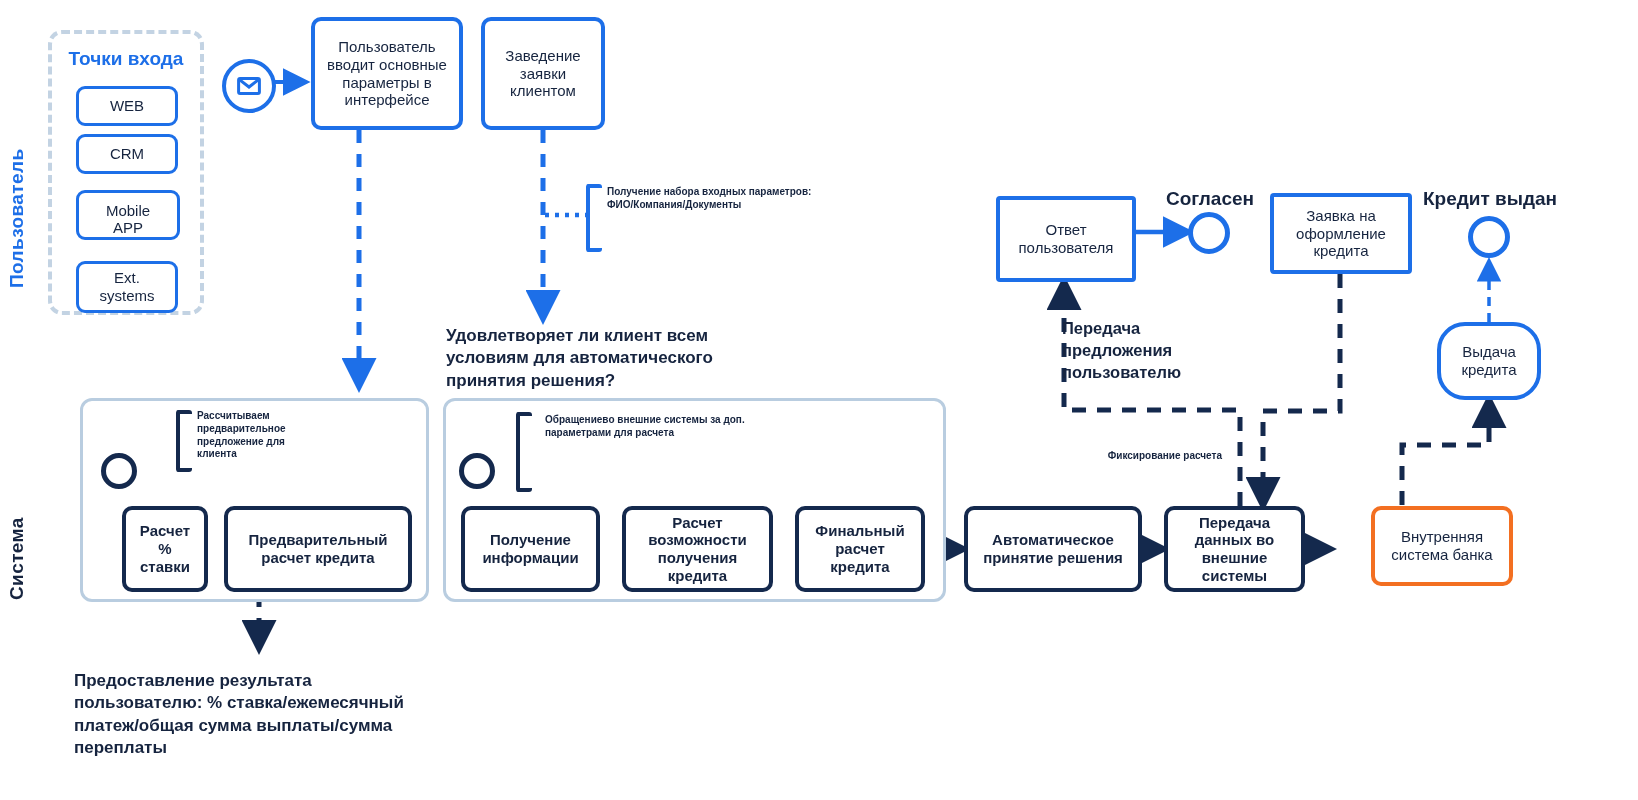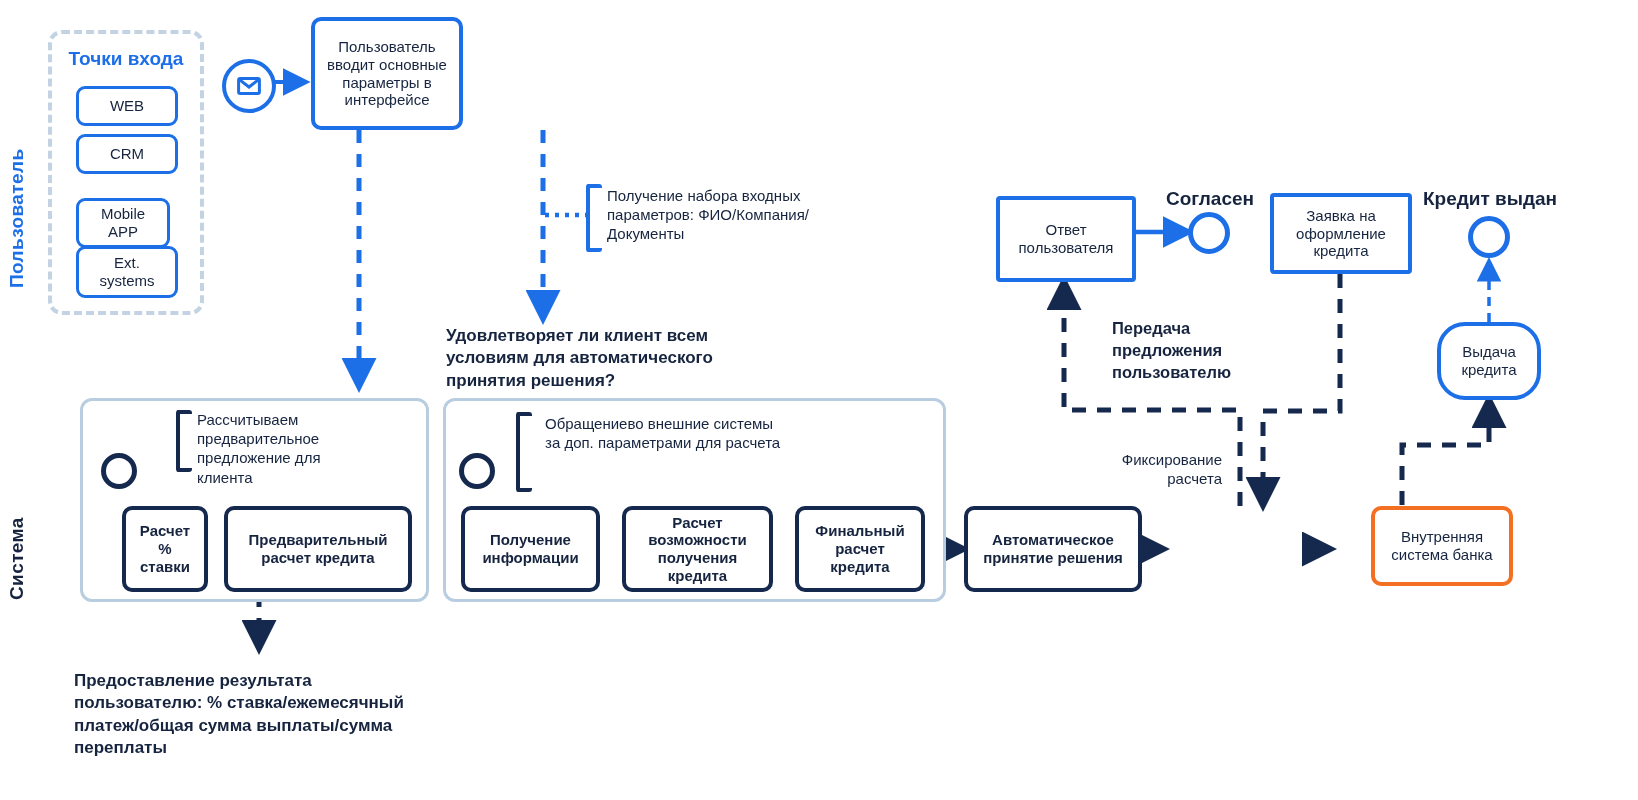--- a/index.html
+++ b/index.html
@@ -26,21 +26,21 @@
 
   .dashbox{position:absolute;box-sizing:border-box;
            border:4px dashed #c3d3e3;border-radius:14px;background:#ffffff;}
 
   .lane-label{position:absolute;color:#1d6fe8;font-weight:bold;font-size:19px;
               writing-mode:vertical-rl;transform:rotate(180deg);letter-spacing:.4px;}
   .lane-label.navy{color:#16243f;}
 
   .hdr{position:absolute;color:#1d6fe8;font-weight:bold;font-size:19px;text-align:center;}
 
-  .note{position:absolute;color:#16243f;font-size:15px;line-height:1.28;}
+  .note{position:absolute;color:#16243f;font-size:10px;line-height:1.28;font-weight:bold;}
   .note-b{position:absolute;color:#16243f;font-weight:bold;font-size:16.5px;line-height:1.32;}
   .note-blue-b{position:absolute;color:#16243f;font-weight:bold;font-size:17px;line-height:1.32;}
 
   .bracket{position:absolute;box-sizing:border-box;border:4px solid #14294d;
            border-right:none;border-radius:3px;}
   .bracket.blue{border-color:#1d6fe8;}
 
   .circle-o{position:absolute;box-sizing:border-box;border-radius:50%;background:#fff;}
   .c-navy{border:5px solid #14294d;}
   .c-blue{border:5px solid #1d6fe8;}
@@ -100,40 +100,43 @@
 
   <div class="dashbox" style="left:48px;top:30px;width:156px;height:285px;"></div>
   <div class="hdr" style="left:48px;top:48px;width:156px;">Точки входа</div>
 
   <div class="node chip" style="left:76px;top:86px;width:102px;height:40px;">
     <span>WEB</span>
   </div>
   <div class="node chip" style="left:76px;top:134px;width:102px;height:40px;">
     <span>CRM</span>
   </div>
-  <div class="node chip" style="left:76px;top:198px;width:94px;height:50px;white-space:pre-line;">
+  <div class="node chip" style="left:76px;top:190px;width:104px;height:50px;white-space:pre-line;align-items:flex-end;">
     <span>Mobile
 APP</span>
   </div>
-  <div class="node chip" style="left:76px;top:246px;width:102px;height:52px;white-space:pre-line;">
+  <div class="node chip" style="left:76px;top:261px;width:102px;height:52px;white-space:pre-line;">
     <span>Ext.
 systems</span>
   </div>
 
   <div class="env" style="left:222px;top:59px;">
     <svg width="24" height="18" viewBox="0 0 24 18" aria-hidden="true">
       <rect x="1.6" y="1.6" width="20.8" height="14.8" rx="1.5" fill="none" stroke="#1d6fe8" stroke-width="3"></rect>
       <path d="M2.4,2.6 L12,10 L21.6,2.6" fill="none" stroke="#1d6fe8" stroke-width="3"></path>
     </svg>
   </div>
 
   <div class="node n-blue" style="left:311px;top:17px;width:152px;height:113px;padding:6px 8px;">
     <span>Пользователь вводит основные параметры в интерфейсе</span>
   </div>
 
+  <div class="node n-blue" style="left:481px;top:17px;width:124px;height:113px;padding:6px 8px;">
+    <span>Заведение заявки клиентом</span>
+  </div>
 
   <div class="node n-blue" style="left:996px;top:196px;width:140px;height:86px;padding:6px 8px;border-radius:4px;">
     <span>Ответ пользователя</span>
   </div>
 
   <div class="node n-blue" style="left:1270px;top:193px;width:142px;height:81px;padding:6px 8px;border-radius:4px;">
     <span>Заявка на оформление кредита</span>
   </div>
 
   <div class="node n-blue" style="left:1437px;top:322px;width:104px;height:78px;padding:6px 8px;border-radius:28px;">
@@ -180,24 +183,27 @@
   </div>
 
   <div class="node n-navy" style="left:795px;top:506px;width:130px;height:86px;padding:4px 8px;">
     <span>Финальный расчет кредита</span>
   </div>
 
   <div class="node n-navy" style="left:964px;top:506px;width:178px;height:86px;padding:4px 8px;">
     <span>Автоматическое принятие решения</span>
   </div>
 
+  <div class="node n-navy" style="left:1164px;top:506px;width:141px;height:86px;padding:4px 8px;">
+    <span>Передача данных во внешние системы</span>
+  </div>
 
   <div class="node n-orange" style="left:1331px;top:506px;width:142px;height:80px;padding:4px 8px;margin-left:40px;">
     <span>Внутренняя система банка</span>
   </div>
 
-  <div class="note-b" style="left:1112px;top:318px;width:140px;">Передача предложения пользователю</div>
+  <div class="note-b" style="left:1062px;top:318px;width:140px;">Передача предложения пользователю</div>
 
   <div class="note" style="left:1102px;top:450px;width:120px;text-align:right;">Фиксирование расчета</div>
 
   <div class="note-b" style="left:74px;top:670px;width:370px;font-size:17px;">Предоставление результата пользователю: % ставка/ежемесячный платеж/общая сумма выплаты/сумма переплаты</div>
 
 </div>
 
 </body></html>

